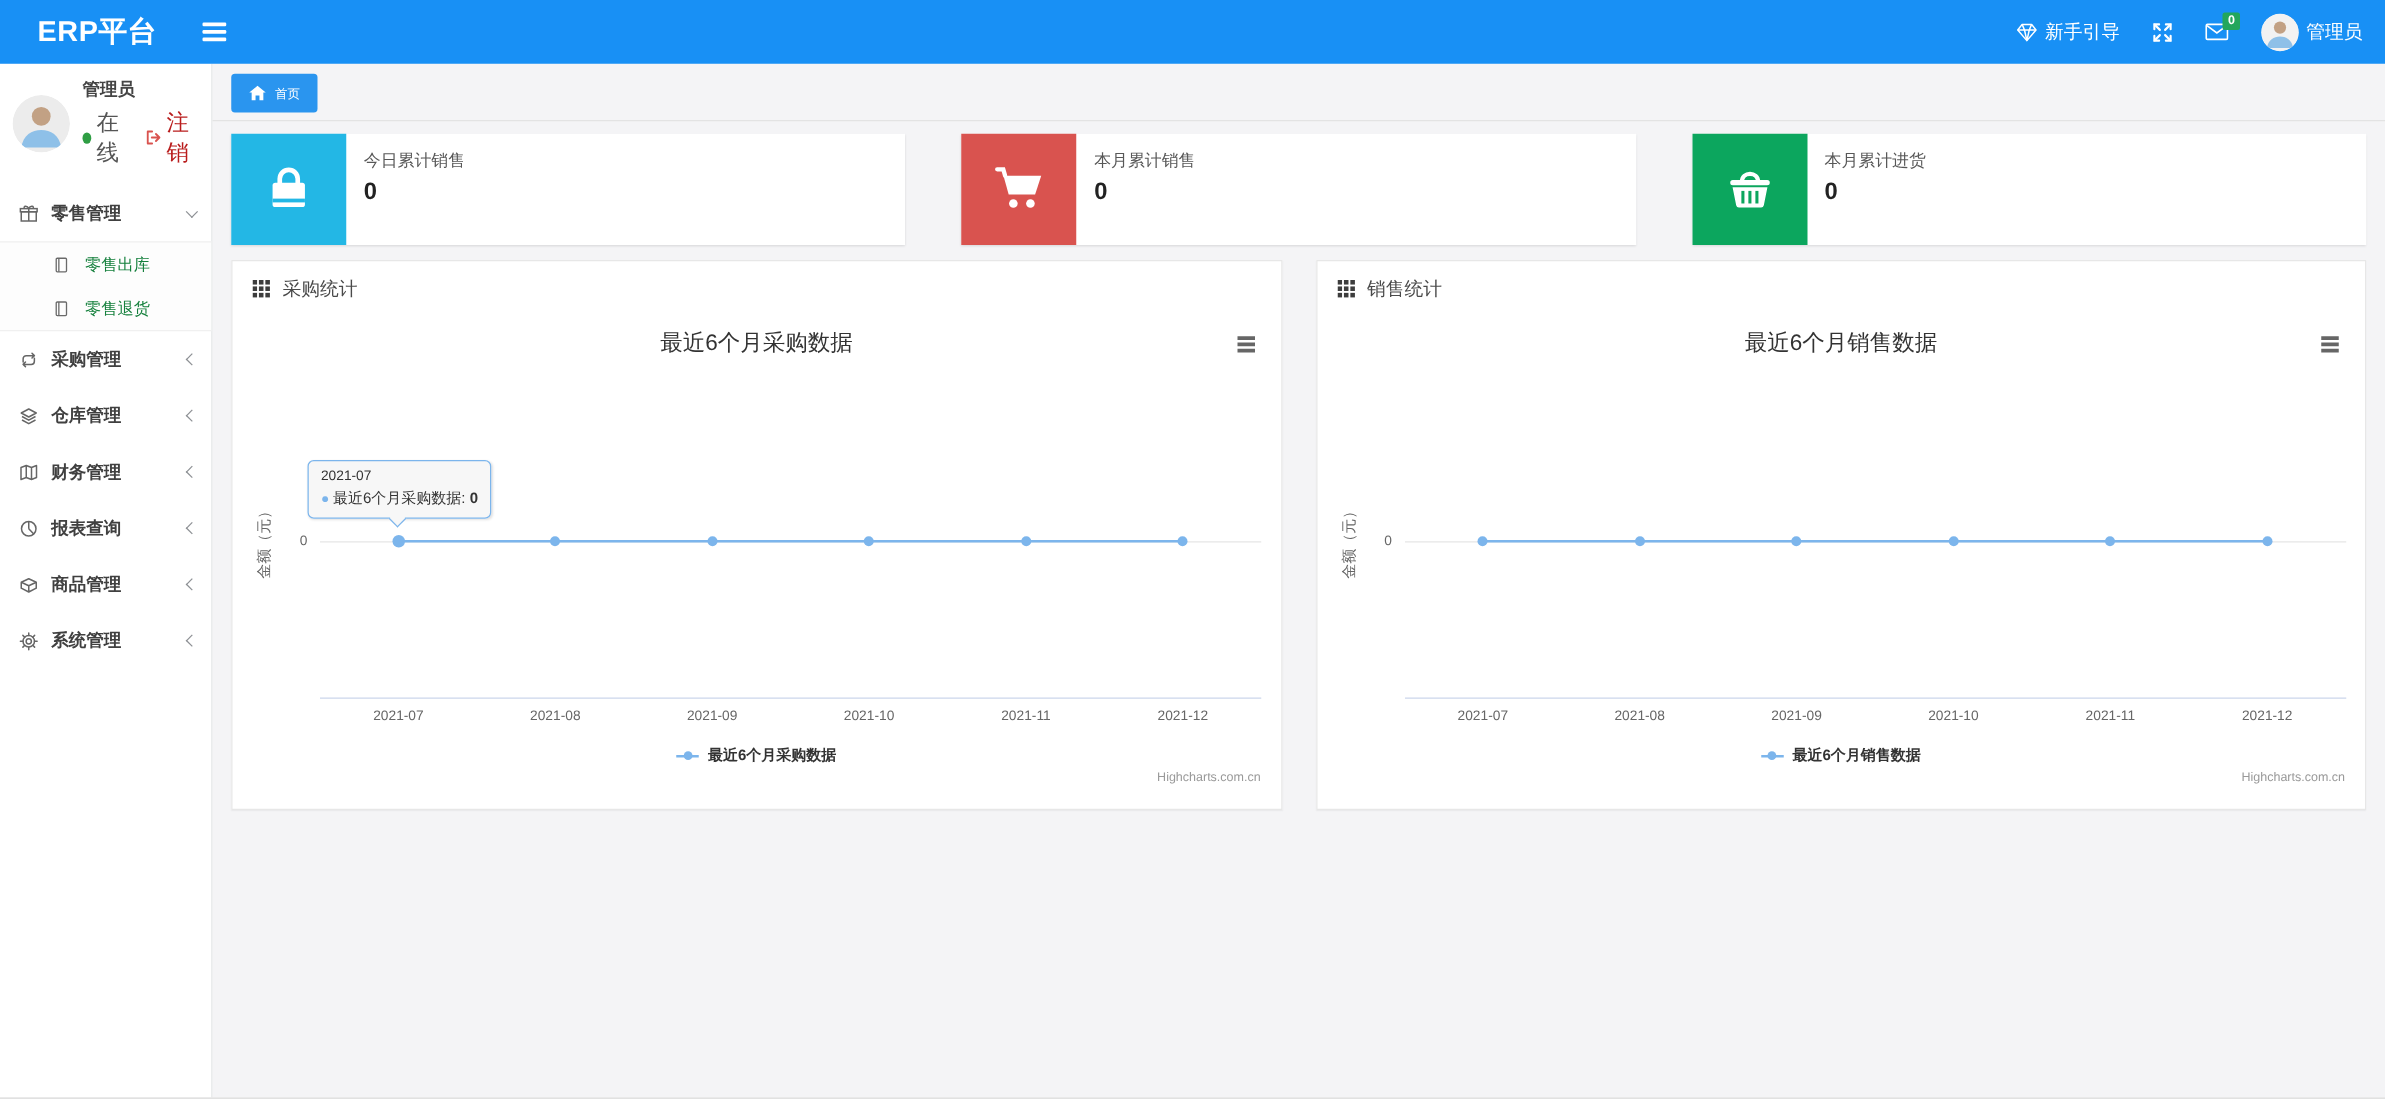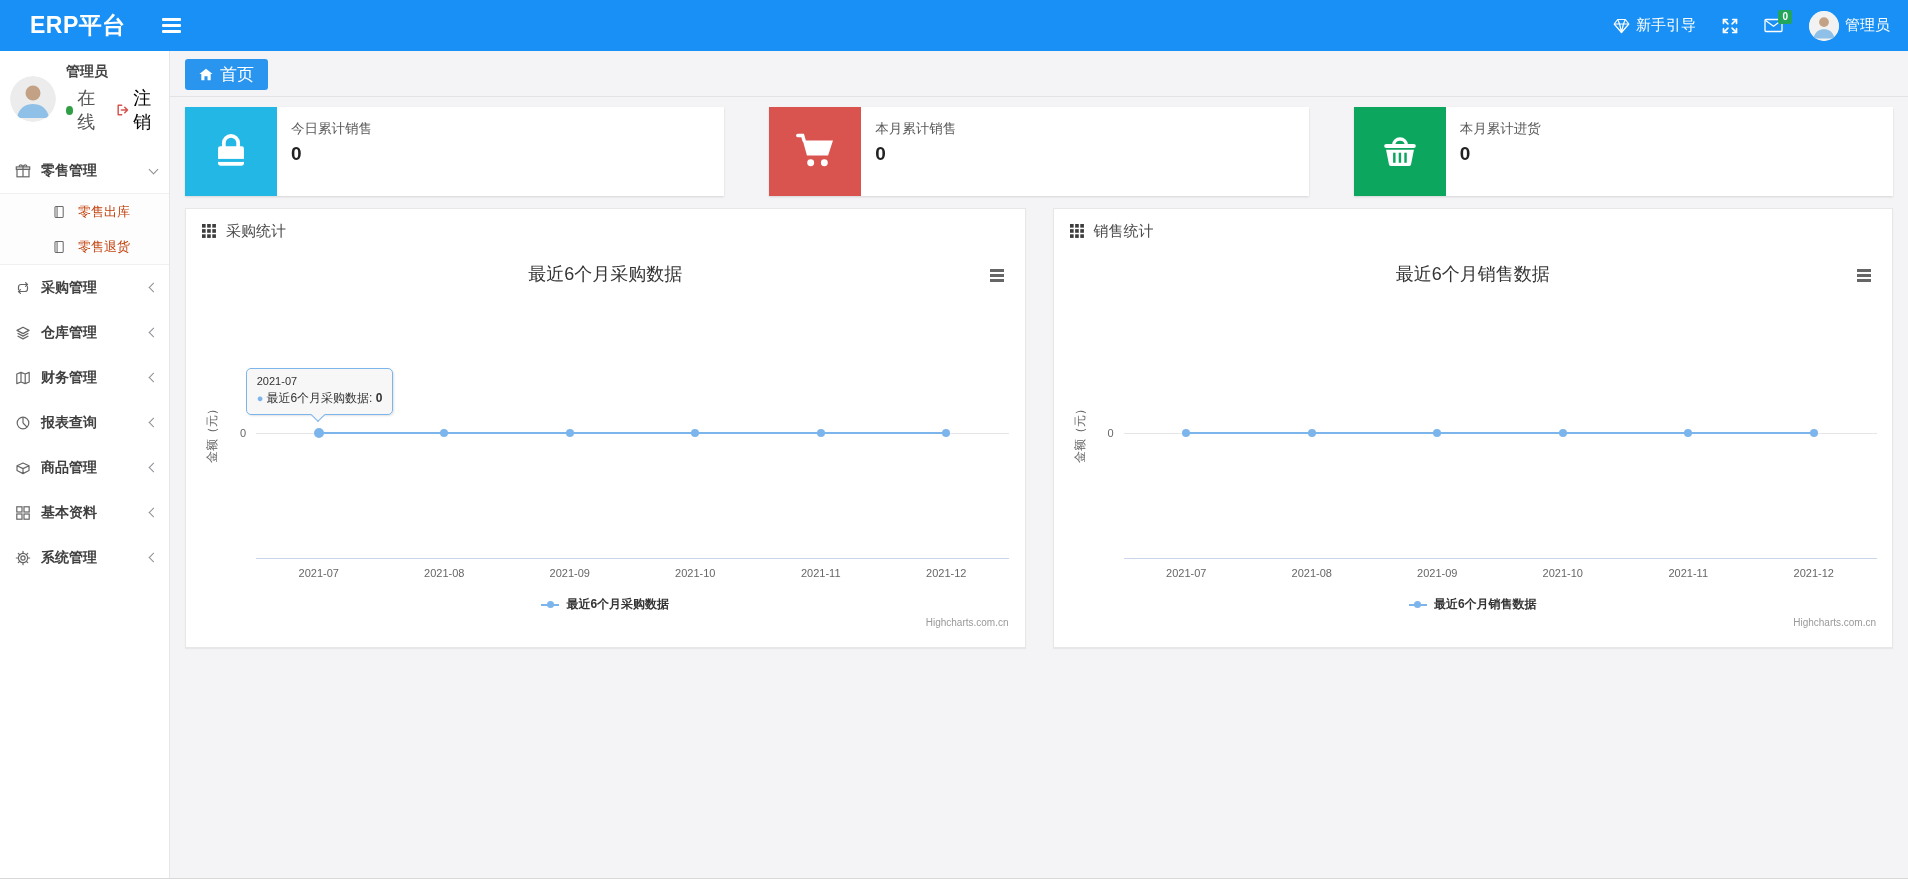--- a/index.html
+++ b/index.html
@@ -20,38 +20,38 @@
   .nav-avatar { width:30px; height:30px; border-radius:50%; overflow:hidden; background:#f4f4f4; }
 
   
   .sidebar { position:absolute; top:51px; left:0; width:170px; height:827px;
     background:#fff; border-right:1px solid #e4e6e8; }
   .user-panel { display:flex; gap:10px; padding:12px 10px 14px 10px; align-items:center; }
   .user-info { display:flex; flex-direction:column; gap:5px; }
   .user-name { font-size:14px; color:#444; font-weight:bold; }
   .user-status { display:flex; align-items:center; gap:4px; font-size:18px; color:#555; }
   .dot-online { width:9px; height:9px; border-radius:50%; background:#2f9e44; display:inline-block; }
-  .logout { display:flex; align-items:center; gap:3px; margin-left:6px; color:#000000; cursor:pointer;justify-content:flex-end; }
+  .logout { display:flex; align-items:center; gap:3px; margin-left:6px; color:#b91c1c; cursor:pointer;justify-content:flex-end; }
   .menu { list-style:none; }
   .menu-item { height:45px; display:flex; align-items:center; padding:0 12px 0 15px;
     font-size:14px; font-weight:bold; color:#404040; cursor:pointer; }
   .menu-item .mi-icon { width:22px; display:flex; align-items:center; }
   .menu-item .mi-label { flex:1; margin-left:4px; }
   .submenu { background:#fdfdfd; border-top:1px solid #f0f0f0; border-bottom:1px solid #f0f0f0; }
-  .submenu .menu-item { height:35px; padding-left:16px; font-size:13px; font-weight:normal; color:#c2410c;margin-left:36px; }
+  .submenu .menu-item { height:35px; padding-left:42px; font-size:13px; font-weight:normal; color:#15803d; }
   .chev { display:inline-block; width:7px; height:7px;
     border-right:1.6px solid #8d9094; border-bottom:1.6px solid #8d9094; }
   .chev.left { transform:rotate(135deg); }
   .chev.down { transform:rotate(45deg); margin-top:-3px; }
 
   
   .main { position:absolute; top:51px; left:170px; width:1738px; height:827px; }
   .tabbar { height:46px; padding:8px 15px 0 15px; border-bottom:1px solid #e3e3e3; }
   .tab { display:inline-flex; align-items:center; gap:7px; height:31px; padding:0 14px;
-    background:#2a95ef; color:#fff; font-size:17px; border-radius:3px; cursor:pointer; }
+    background:#2a95ef; color:#fff; font-size:10px; border-radius:3px; cursor:pointer; }
 
   .cards { display:flex; gap:45px; padding:10px 15px 0 15px; }
   .card { flex:1; height:89px; background:#fff; display:flex;
     box-shadow:0 1px 2px rgba(0,0,0,.12); }
   .card-icon { width:92px; height:89px; display:flex; align-items:center; justify-content:center; flex:none; }
   .card-body { padding:13px 14px; }
   .card-title { font-size:13.5px; color:#585858; }
   .card-value { font-size:19px; font-weight:bold; color:#222; margin-top:5px; }
 
   .panels { display:flex; gap:27px; padding:12px 15px 0 15px; }
@@ -251,32 +251,20 @@
       <span class="mi-label">报表查询</span>
       <span class="chev left"></span>
     </li>
     <li class="menu-item">
       <span class="mi-icon">
         <svg width="16" height="16" viewBox="0 0 16 16" fill="none" stroke="#666" stroke-width="1.2" stroke-linejoin="round">
           <path d="M2 5.8L8 3l6 2.8-6 2.8z M2 5.8v4.7L8 13.6l6-3.1V5.8 M8 8.6v5"></path>
         </svg>
       </span>
       <span class="mi-label">商品管理</span>
-      <span class="chev left"></span>
-    </li>
-    <li class="menu-item">
-      <span class="mi-icon">
-        <svg width="16" height="16" viewBox="0 0 16 16" fill="none" stroke="#666" stroke-width="1.2">
-          <rect x="1.8" y="1.8" width="5.2" height="5.2"></rect>
-            <rect x="9" y="1.8" width="5.2" height="5.2"></rect>
-          <rect x="1.8" y="9" width="5.2" height="5.2"></rect>
-            <rect x="9" y="9" width="5.2" height="5.2"></rect>
-        </svg>
-      </span>
-      <span class="mi-label">基本资料</span>
       <span class="chev left"></span>
     </li>
     <li class="menu-item">
       <span class="mi-icon">
         <svg width="16" height="16" viewBox="0 0 16 16" fill="none" stroke="#666" stroke-width="1.2" stroke-linecap="round">
           <circle cx="8" cy="8" r="2.1"></circle>
             <circle cx="8" cy="8" r="4.6"></circle>
           <path d="M8 1.3v2.1 M8 12.6v2.1 M1.3 8h2.1 M12.6 8h2.1 M3.3 3.3l1.5 1.5 M11.2 11.2l1.5 1.5 M12.7 3.3l-1.5 1.5 M4.8 11.2l-1.5 1.5"></path>
         </svg>
       </span>

